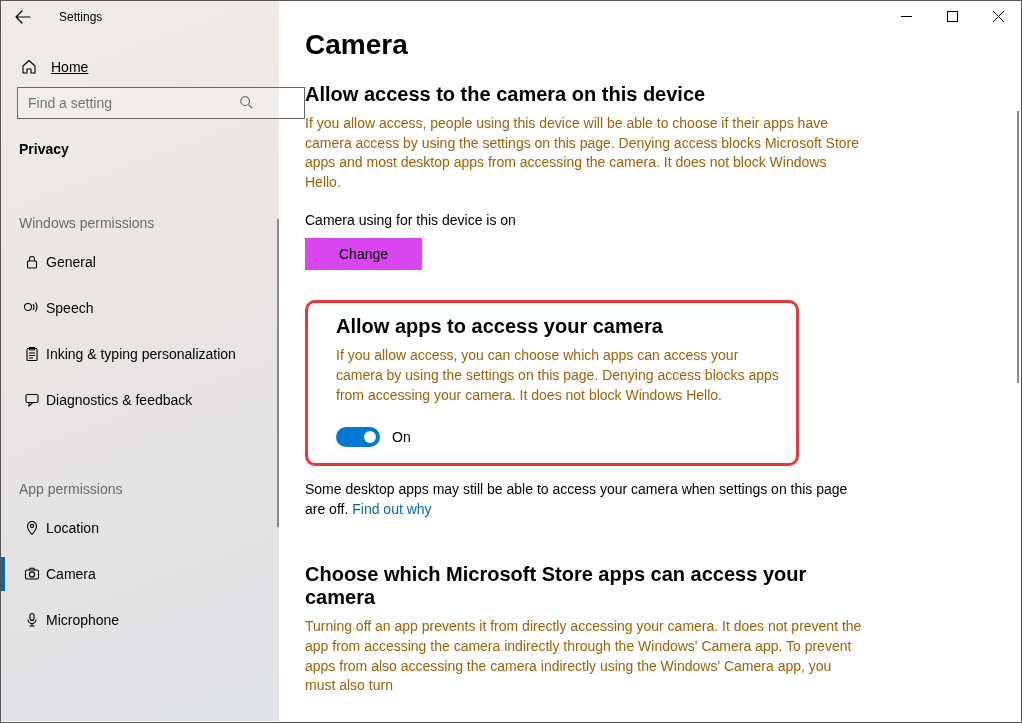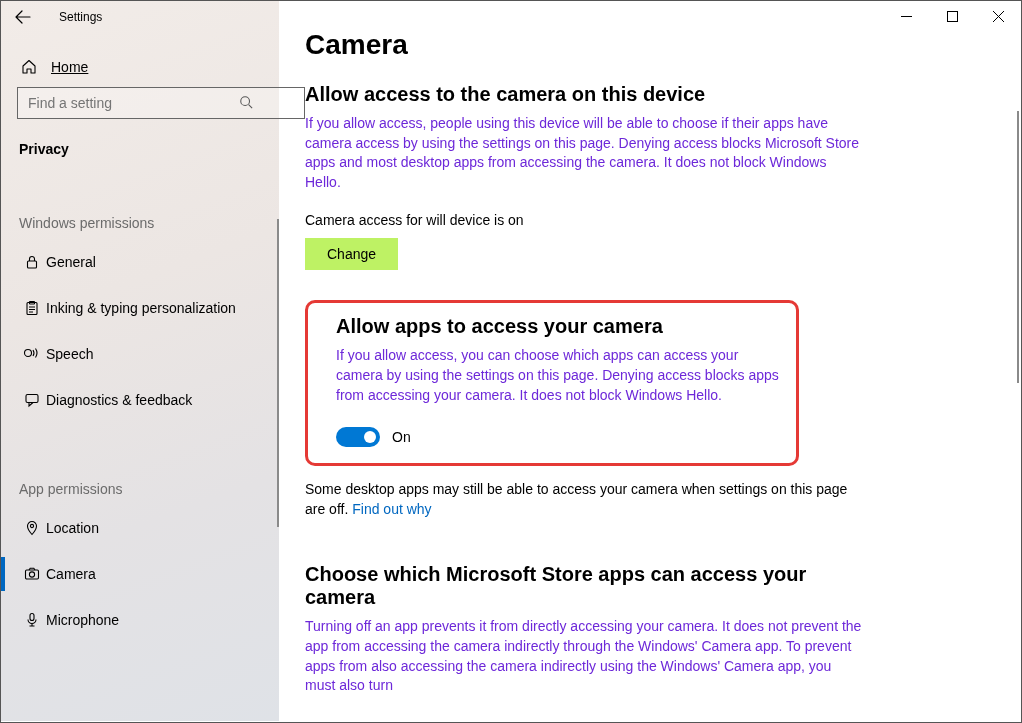--- a/index.html
+++ b/index.html
@@ -115,35 +115,35 @@
     font-size: 28px;
     font-weight: 600;
     margin-bottom: 22px;
   }
   .section-title {
     font-size: 20px;
     font-weight: 600;
     margin-bottom: 8px;
   }
   .section-desc {
-    color: #6d28d9;
+    color: #a16207;
     font-size: 14px;
     line-height: 1.4;
     max-width: 560px;
   }
   .status-line {
     font-size: 14px;
     margin-top: 20px;
   }
   .change-btn {
     display:inline-block;
     margin-top: 10px;
-    background:#bef264;
+    background:#d946ef;
     border:none;
-    padding: 8px 22px;
+    padding: 8px 34px;
     font-size: 14px;
     font-family: inherit;
     cursor: pointer;
   }
   .highlight-box {
     border: 3px solid #e53935;
     border-radius: 10px;
     padding: 12px 14px 16px 28px;
     margin-top: 30px;
     max-width: 494px;
@@ -226,39 +226,39 @@
           <span class="icon">
             <svg width="16" height="16" viewBox="0 0 16 16">
                 <rect x="3.5" y="7" width="9" height="7" rx="1" fill="none" stroke="#000" stroke-width="1.1"></rect>
                 <path d="M5.5 7 V5 a2.5 2.5 0 0 1 5 0 V7" fill="none" stroke="#000" stroke-width="1.1"></path>
               </svg>
           </span>
           <span class="label">General</span>
         </li>
         <li class="nav-item">
           <span class="icon">
+            <svg width="18" height="16" viewBox="0 0 18 16">
+                <circle cx="5" cy="7" r="3.5" fill="none" stroke="#000" stroke-width="1.1"></circle>
+                <path d="M10 4 q2 3 0 6 M12.5 2.5 q3 4.5 0 9" fill="none" stroke="#000" stroke-width="1.1"></path>
+              </svg>
+          </span>
+          <span class="label">Speech</span>
+        </li>
+        <li class="nav-item">
+          <span class="icon">
             <svg width="16" height="16" viewBox="0 0 16 16">
                 <rect x="3" y="2.5" width="10" height="12" rx="1" fill="none" stroke="#000" stroke-width="1.1"></rect>
                 <rect x="5.5" y="1.5" width="5" height="2.5" rx="0.5" fill="none" stroke="#000" stroke-width="1.1"></rect>
                 <path d="M5 7h6M5 9.5h6M5 12h4" stroke="#000" stroke-width="1"></path>
               </svg>
           </span>
           <span class="label">Inking &amp; typing personalization</span>
         </li>
         <li class="nav-item">
           <span class="icon">
-            <svg width="18" height="16" viewBox="0 0 18 16">
-                <circle cx="5" cy="7" r="3.5" fill="none" stroke="#000" stroke-width="1.1"></circle>
-                <path d="M10 4 q2 3 0 6 M12.5 2.5 q3 4.5 0 9" fill="none" stroke="#000" stroke-width="1.1"></path>
-              </svg>
-          </span>
-          <span class="label">Speech</span>
-        </li>
-        <li class="nav-item">
-          <span class="icon">
             <svg width="16" height="16" viewBox="0 0 16 16">
                 <rect x="2" y="2.5" width="12" height="8" rx="1.5" fill="none" stroke="#000" stroke-width="1.1"></rect>
                 <path d="M5 10.5 L5 14 L9 10.5" fill="none" stroke="#000" stroke-width="1.1"></path>
               </svg>
           </span>
           <span class="label">Diagnostics &amp; feedback</span>
         </li>
       </ul>
 
       <div class="sidebar-group-title">App permissions</div>
@@ -294,21 +294,21 @@
       </ul>
     </div>
     <div class="sidebar-scroll-indicator"></div>
   </div>
 
   <div class="main">
     <h1 class="page-title">Camera</h1>
 
     <h2 class="section-title">Allow access to the camera on this device</h2>
     <p class="section-desc">If you allow access, people using this device will be able to choose if their apps have camera access by using the settings on this page. Denying access blocks Microsoft Store apps and most desktop apps from accessing the camera. It does not block Windows Hello.</p>
-    <div class="status-line">Camera access for will device is on</div>
+    <div class="status-line">Camera using for this device is on</div>
     <button class="change-btn">Change</button>
 
     <div class="highlight-box">
       <h2 class="section-title">Allow apps to access your camera</h2>
       <p class="section-desc">If you allow access, you can choose which apps can access your camera by using the settings on this page. Denying access blocks apps from accessing your camera. It does not block Windows Hello.</p>
       <div class="toggle-row">
         <span class="toggle">
             <span class="knob"></span>
           </span>
         <span class="toggle-label">On</span>

